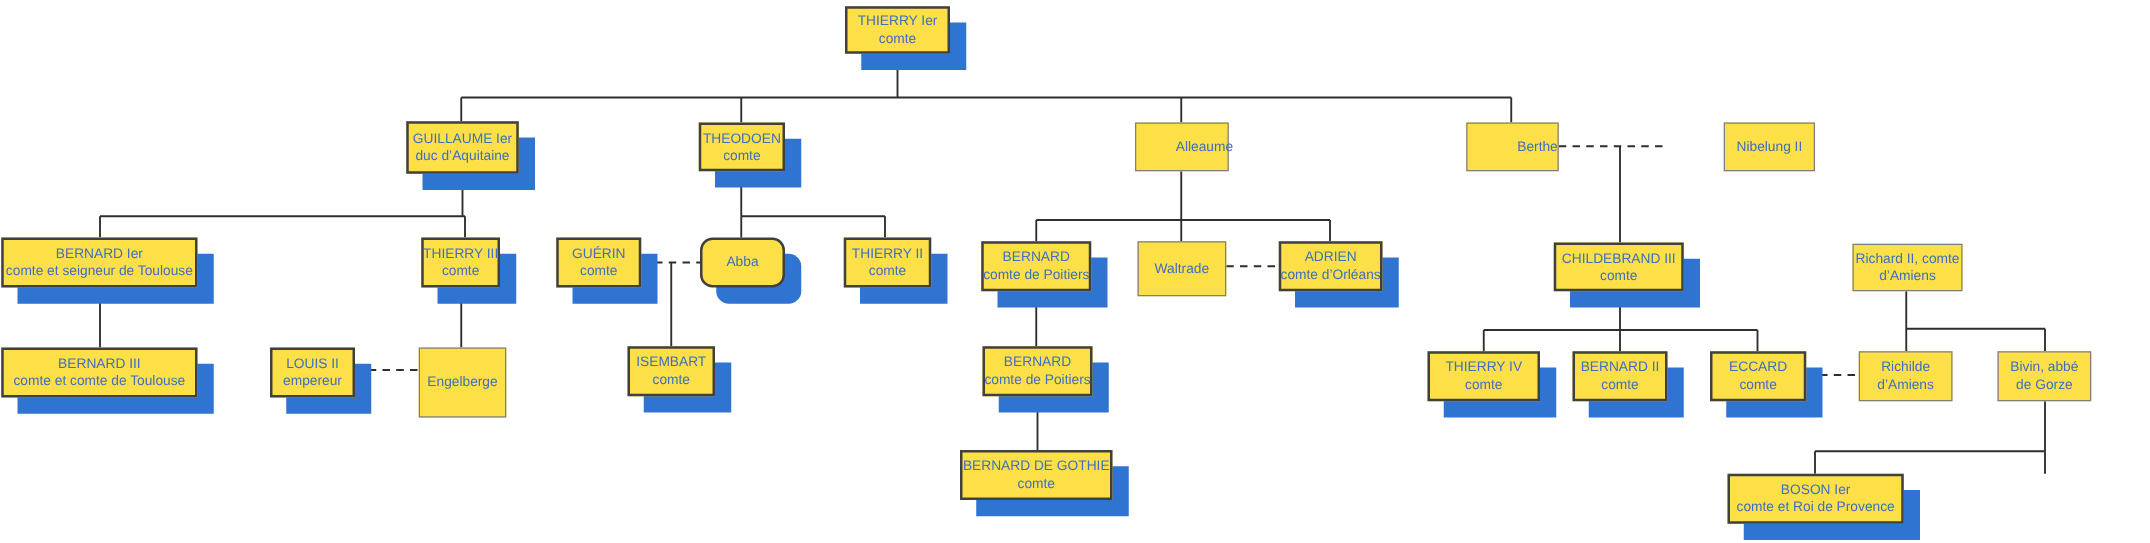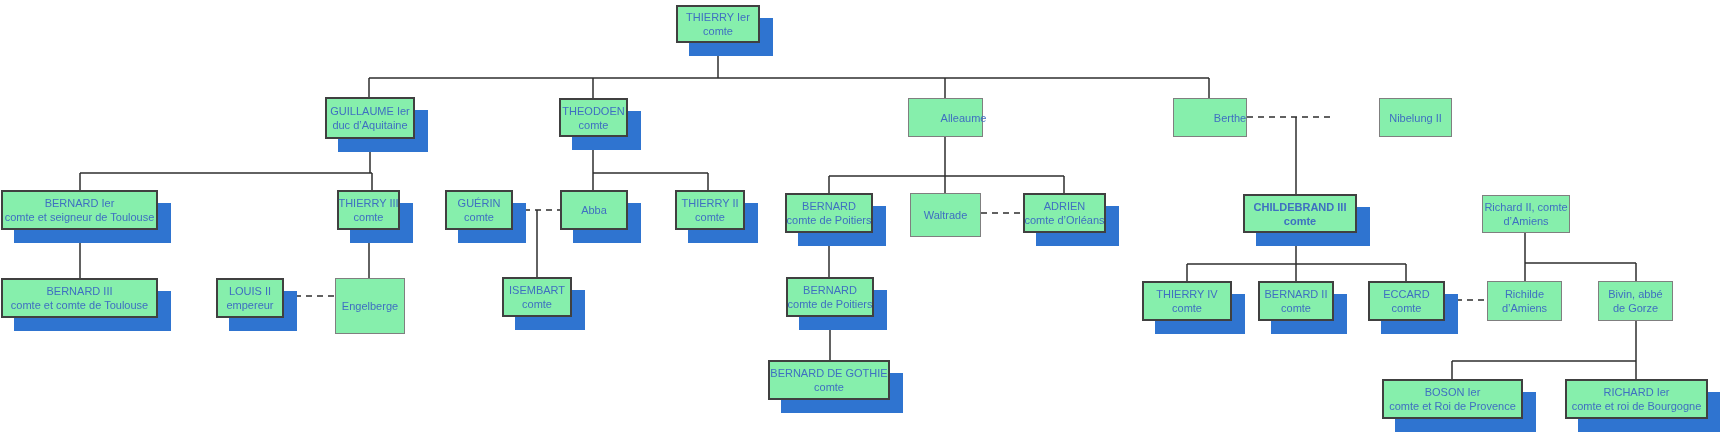--- a/index.html
+++ b/index.html
@@ -22,21 +22,21 @@
     z-index: 0;
   }
   .node {
     position: absolute;
     box-sizing: border-box;
     display: flex;
     flex-direction: column;
     align-items: center;
     justify-content: center;
     text-align: center;
-    background: #86efac;
+    background: #fde047;
     color: #3f6fc1;
     font-size: 11px;
     line-height: 14px;
     z-index: 1;
     cursor: default;
     white-space: nowrap;
   }
   .node.raised {
     border: 2px solid #404040;
     box-shadow: 13px 13px 0 0 #2f74d0;
@@ -118,39 +118,39 @@
       <span class="node-line">comte et seigneur de Toulouse</span>
     </div>
     <div class="node raised" style="left: 337px; top: 190px; width: 63px; height: 40px;">
       <span class="node-line">THIERRY III</span>
       <span class="node-line">comte</span>
     </div>
     <div class="node raised" style="left: 445px; top: 190px; width: 68px; height: 40px;">
       <span class="node-line">GUÉRIN</span>
       <span class="node-line">comte</span>
     </div>
-    <div class="node raised" style="left: 560px; top: 190px; width: 68px; height: 40px;">
+    <div class="node raised" style="left: 560px; top: 190px; width: 68px; height: 40px; border-radius: 10px;">
       <span class="node-line">Abba</span>
     </div>
     <div class="node raised" style="left: 675px; top: 190px; width: 70px; height: 40px;">
       <span class="node-line">THIERRY II</span>
       <span class="node-line">comte</span>
     </div>
     <div class="node raised" style="left: 785px; top: 193px; width: 88px; height: 40px;">
       <span class="node-line">BERNARD</span>
       <span class="node-line">comte de Poitiers</span>
     </div>
     <div class="node plain" style="left: 910px; top: 193px; width: 71px; height: 44px;">
       <span class="node-line">Waltrade</span>
     </div>
     <div class="node raised" style="left: 1023px; top: 193px; width: 83px; height: 40px;">
       <span class="node-line">ADRIEN</span>
       <span class="node-line">comte d’Orléans</span>
     </div>
-    <div class="node raised" style="left: 1243px; top: 194px; width: 114px; height: 39px; font-weight: bold;">
+    <div class="node raised" style="left: 1243px; top: 194px; width: 104px; height: 39px;">
       <span class="node-line">CHILDEBRAND III</span>
       <span class="node-line">comte</span>
     </div>
     <div class="node plain" style="left: 1482px; top: 195px; width: 88px; height: 38px;">
       <span class="node-line">Richard II, comte</span>
       <span class="node-line">d’Amiens</span>
     </div>
     <div class="node raised" style="left: 1px; top: 278px; width: 157px; height: 40px;">
       <span class="node-line">BERNARD III</span>
       <span class="node-line">comte et comte de Toulouse</span>
@@ -191,17 +191,13 @@
       <span class="node-line">de Gorze</span>
     </div>
     <div class="node raised" style="left: 768px; top: 360px; width: 122px; height: 40px;">
       <span class="node-line">BERNARD DE GOTHIE</span>
       <span class="node-line">comte</span>
     </div>
     <div class="node raised" style="left: 1382px; top: 379px; width: 141px; height: 40px;">
       <span class="node-line">BOSON Ier</span>
       <span class="node-line">comte et Roi de Provence</span>
     </div>
-    <div class="node raised" style="left: 1565px; top: 379px; width: 143px; height: 40px;">
-      <span class="node-line">RICHARD Ier</span>
-      <span class="node-line">comte et roi de Bourgogne</span>
-    </div>
   </div>
 
 </body></html>

